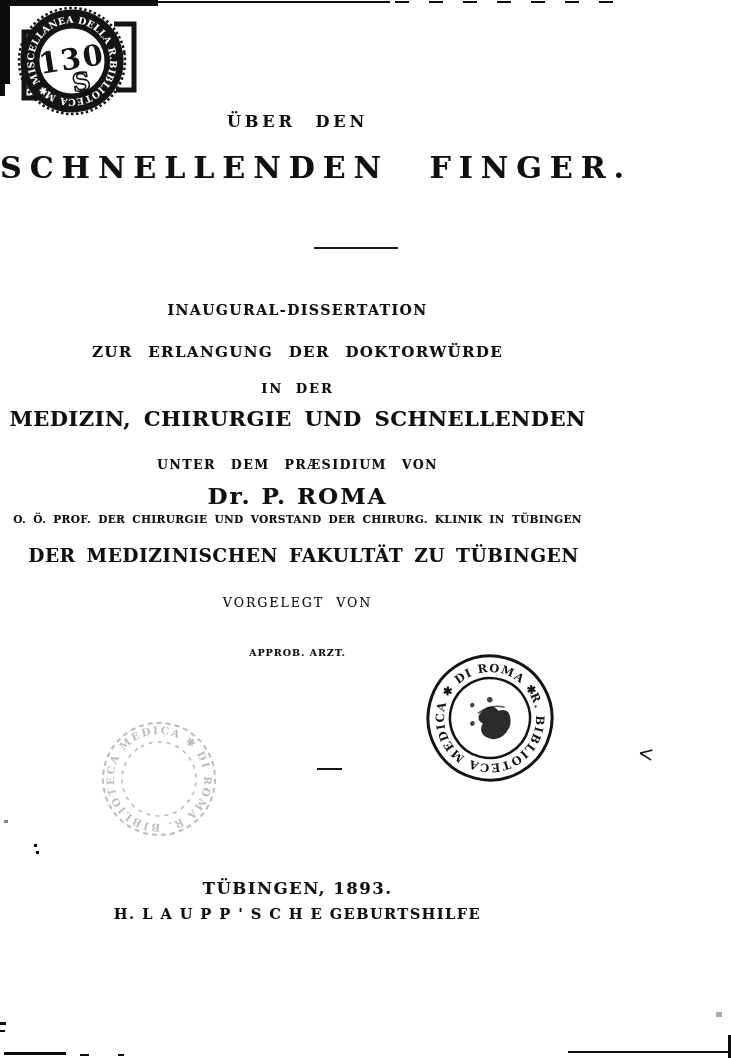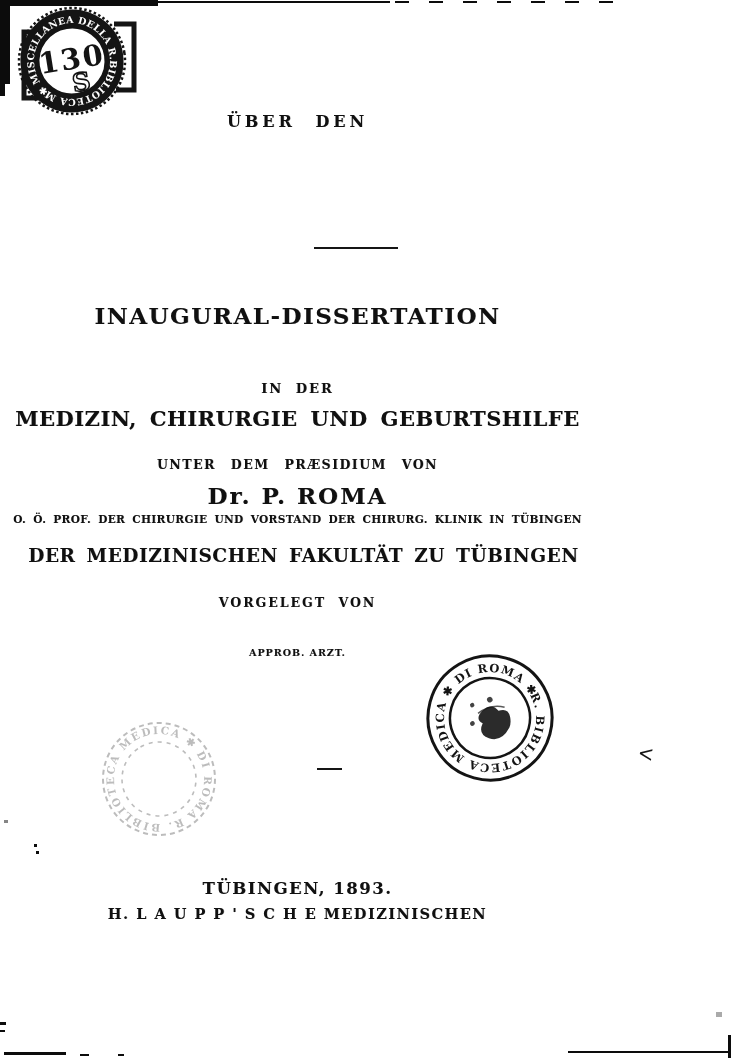--- a/index.html
+++ b/index.html
@@ -12,29 +12,29 @@
   }
   .line{
     position:absolute;left:0;width:595px;
     text-align:center;white-space:nowrap;
     color:#101010;
     font-family:"DejaVu Serif", serif;
     text-shadow:0.4px 0.4px 0 rgba(16,16,16,0.35);
   }
   .l-kicker     {top:112px;font-size:16px;font-weight:bold;letter-spacing:4px;word-spacing:10px;}
   .l-title      {top:150px;font-size:30px;font-weight:bold;letter-spacing:8px;word-spacing:22px;}
-  .l-inaug      {top:302px;font-size:23px;font-weight:bold;letter-spacing:1.5px;}
+  .l-inaug      {top:302px;font-size:14px;font-weight:bold;letter-spacing:1.5px;}
   .l-zur        {top:343px;font-size:15px;font-weight:bold;letter-spacing:1.4px;word-spacing:9px;}
   .l-inder      {top:381px;font-size:13px;font-weight:bold;letter-spacing:2px;word-spacing:6px;}
   .l-medizin    {top:406px;font-size:21px;font-weight:bold;letter-spacing:0.5px;word-spacing:5px;}
   .l-unter      {top:457px;font-size:12.5px;font-weight:bold;letter-spacing:1.5px;word-spacing:9px;}
   .l-bruns      {top:482px;font-size:23px;font-weight:bold;letter-spacing:2px;}
   .l-prof       {top:513px;font-size:10.5px;font-weight:bold;letter-spacing:0.4px;word-spacing:3px;}
   .l-fakultaet  {top:545px;font-size:18.5px;font-weight:bold;letter-spacing:0.6px;word-spacing:4px;padding-left:6px;}
-  .l-vorgelegt  {top:595px;font-size:12.5px;font-weight:bold;letter-spacing:2px;word-spacing:6px;}
+  .l-vorgelegt  {top:595px;font-size:12.5px;font-weight:normal;letter-spacing:2px;word-spacing:6px;}
   .l-autor      {top:620px;font-size:20px;font-weight:bold;letter-spacing:2.5px;word-spacing:8px;}
   .l-approb     {top:647px;font-size:9.5px;font-weight:bold;letter-spacing:1px;}
   .l-city       {top:879px;font-size:16.5px;font-weight:bold;letter-spacing:1.5px;}
   .l-publisher  {top:905px;font-size:14.5px;font-weight:bold;letter-spacing:1.5px;}
 
   .rule{position:absolute;border-top:2px solid #151515;}
   .rule1{top:247px;left:314px;width:84px;}
   .rule2{top:768px;left:317px;width:25px;}
 
   .artifact{position:absolute;background:#0c0c0c;}
@@ -106,24 +106,26 @@
         </text>
       </g>
       <g transform="rotate(-9 68 59)">
         <text x="68" y="67" text-anchor="middle" font-family="DejaVu Serif, serif" font-size="29" font-weight="bold" letter-spacing="2" fill="#141414">130</text>
         <text x="74" y="90" text-anchor="middle" font-family="DejaVu Serif, serif" font-size="25" font-weight="bold" fill="none" stroke="#141414" stroke-width="1.6">S</text>
       </g>
     </svg>
   </div>
 
   <div class="line l-kicker">ÜBER DEN</div>
+  <div class="line l-title">SCHNELLENDEN FINGER.</div>
   <div class="rule rule1"></div>
   <div class="line l-inaug">INAUGURAL-DISSERTATION</div>
+  <div class="line l-zur">ZUR ERLANGUNG DER DOKTORWÜRDE</div>
   <div class="line l-inder">IN DER</div>
-  <div class="line l-medizin">MEDIZIN, CHIRURGIE UND GEBURTSHILFE</div>
+  <div class="line l-medizin">MEDIZIN, CHIRURGIE UND SCHNELLENDEN</div>
   <div class="line l-unter">UNTER DEM PRÆSIDIUM VON</div>
   <div class="line l-bruns">Dr. P. ROMA</div>
   <div class="line l-prof">O. Ö. PROF. DER CHIRURGIE UND VORSTAND DER CHIRURG. KLINIK IN TÜBINGEN</div>
   <div class="line l-fakultaet">DER MEDIZINISCHEN FAKULTÄT ZU TÜBINGEN</div>
   <div class="line l-vorgelegt">VORGELEGT VON</div>
   <div class="line l-approb">APPROB. ARZT.</div>
 
   <div class="stamp stamp-faint" style="left:94px;top:714px;">
     <svg width="130" height="130" viewBox="0 0 130 130">
       <g transform="rotate(-120 65 65)">
@@ -158,15 +160,15 @@
           <path d="M52,72 q10,10 26,8" stroke="#141414" stroke-width="1.6" fill="none" opacity="0.7"></path>
         </g>
       </g>
     </svg>
   </div>
 
   <div class="rule rule2"></div>
   <div class="mark-check">&lt;</div>
 
   <div class="line l-city">TÜBINGEN, 1893.</div>
-  <div class="line l-publisher">H. L A U P P ' S C H E  MEDIZINISCHEN</div>
+  <div class="line l-publisher">H. L A U P P ' S C H E  GEBURTSHILFE</div>
 
 </div>
 
 </body></html>

